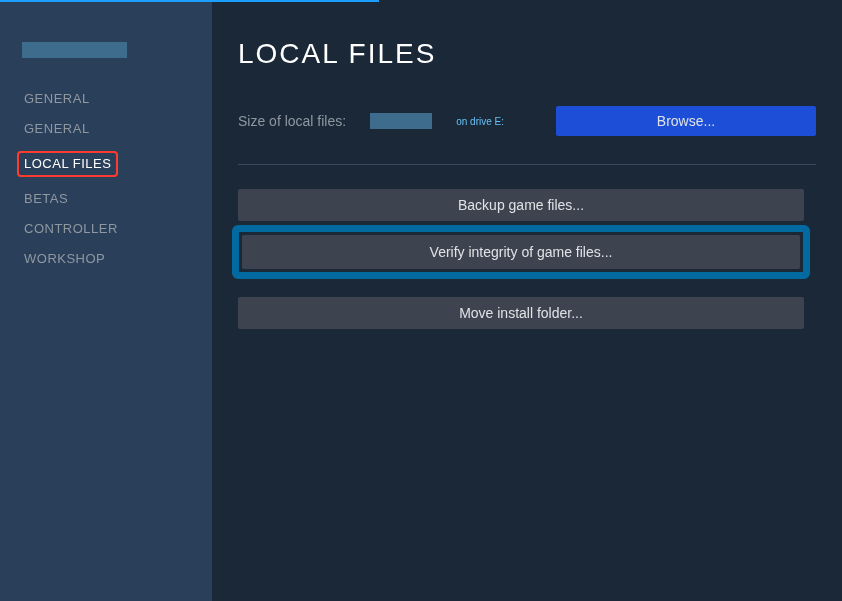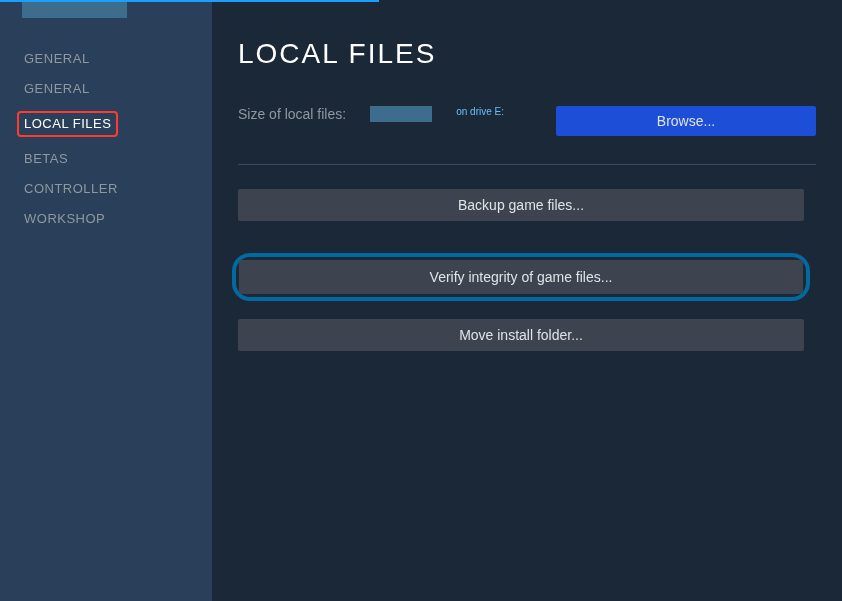--- a/index.html
+++ b/index.html
@@ -36,20 +36,21 @@
       line-height: 16px;
       text-align: center;
     }
     .sidebar {
       position: absolute;
       top: 2px;
       left: 0;
       width: 212px;
       height: 599px;
       background: #2a3f5a;
+      padding-top: 40px;
     }
     .sidebar-title {
       margin: 0 22px 26px 22px;
       height: 16px;
       background: #3d6c8d;
       width: 105px;
     }
     .sidebar-item {
       padding: 7px 8px 7px 24px;
       color: #8f98a0;
@@ -81,21 +82,21 @@
     }
     .page-title {
       color: #ffffff;
       font-size: 28px;
       font-weight: 300;
       letter-spacing: 2px;
       margin-bottom: 36px;
     }
     .info-row {
       display: flex;
-      align-items: flex-start;
+      align-items: center;
       gap: 24px;
       margin-bottom: 28px;
     }
     .info-label {
       color: #8f98a0;
       font-size: 14px;
     }
     .info-redacted {
       width: 62px;
       height: 16px;
@@ -124,32 +125,32 @@
     }
     .action-btn {
       display: block;
       width: 566px;
       height: 32px;
       background: #3d4450;
       border: none;
       color: #dfe3e6;
       font-size: 14px;
       cursor: pointer;
-      margin-bottom: 32px;
+      margin-bottom: 4px;
       border-radius: 2px;
     }
     .action-btn-wrap {
       margin-bottom: 18px;
     }
     .action-btn-wrap .action-btn {
       margin-bottom: 0;
     }
     .action-btn-wrap.highlighted {
-      border: 4px solid #0369a1;
-      border-radius: 18px;
+      border: 7px solid #0369a1;
+      border-radius: 6px;
       padding: 3px;
       width: 578px;
       margin-left: -6px;
     }
     .action-btn-wrap.highlighted .action-btn {
       width: 100%;
       height: 34px;
     }
   </style>
 </head>

